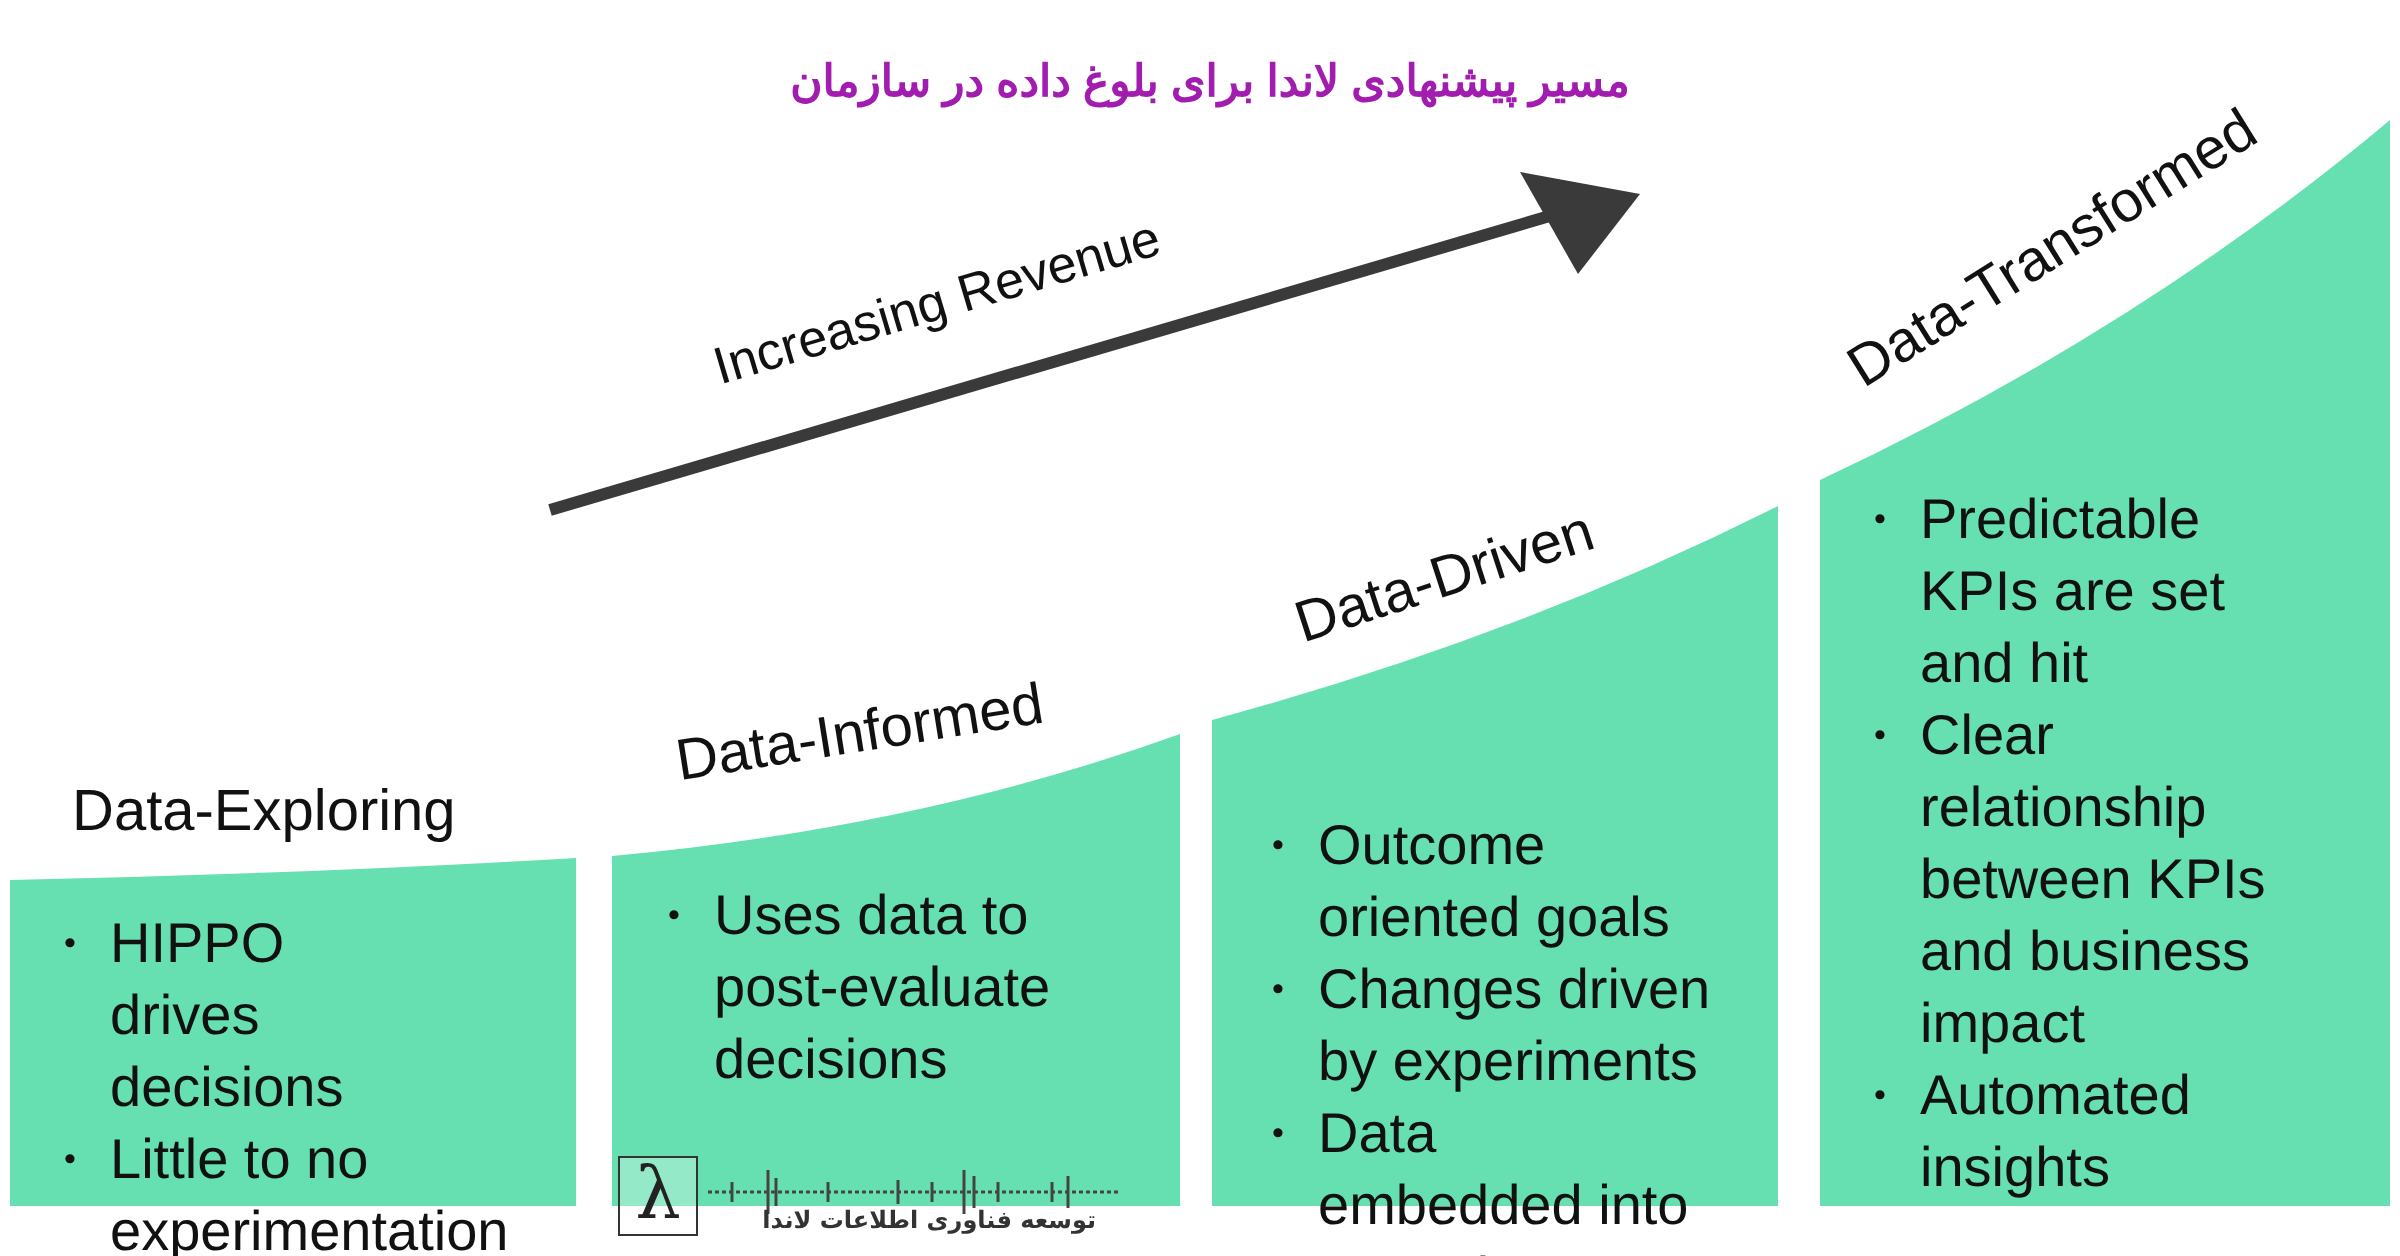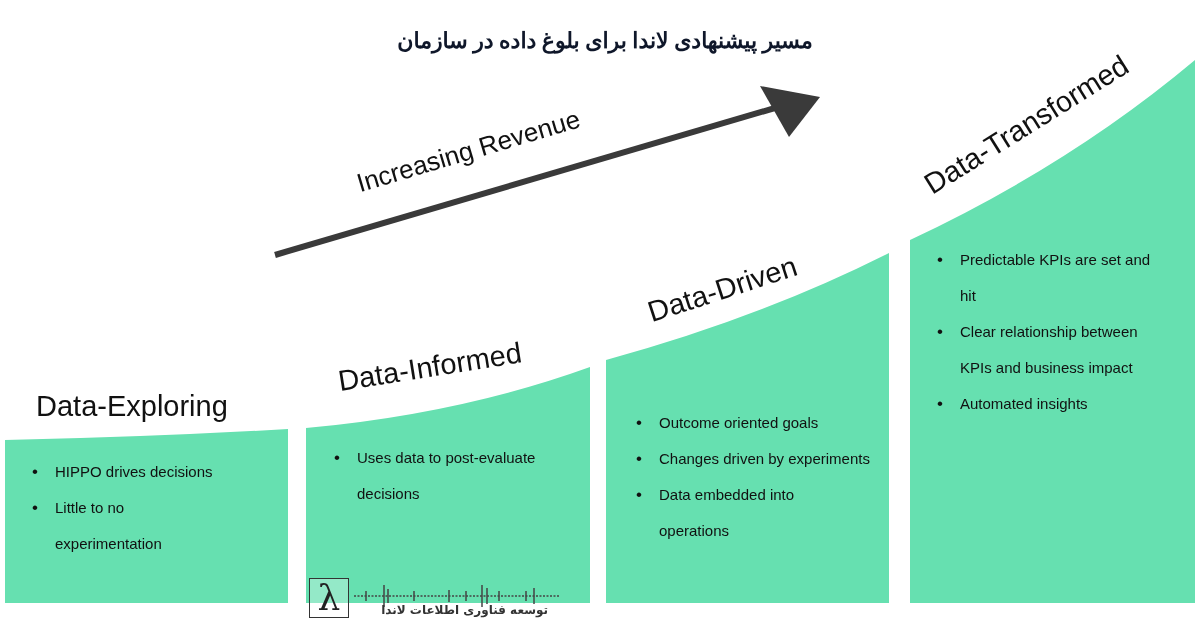--- a/index.html
+++ b/index.html
@@ -1,30 +1,30 @@
 <!DOCTYPE html>
 <html><head>
 <meta charset="utf-8">
 <style>
   html, body { margin: 0; padding: 0; background: #ffffff; }
   body { width: 1200px; height: 628px; position: relative; overflow: hidden; font-family: "DejaVu Sans", sans-serif; color: #111; }
   .title-fa {
     position: absolute; left: 290px; top: 28px; width: 630px;
-    text-align: center; direction: rtl; color: #0f172a;
-    font-family: Liberation Serif, serif; font-weight: bold;
+    text-align: center; direction: rtl; color: #a21caf;
+    font-family: Liberation Sans, sans-serif; font-weight: bold;
     font-size: 22px; line-height: 25px;
   }
   svg.shapes { position: absolute; left: 0; top: 0; }
   .stage-title {
     position: absolute; font-family: "Liberation Sans", sans-serif;
     font-size: 29px; color: #111; white-space: nowrap; transform-origin: left bottom;
   }
   .bullets {
     position: absolute; list-style: none; margin: 0; padding: 0;
-    font-family: "Liberation Sans", sans-serif; font-size: 15px; line-height: 36px; color: #111;
+    font-family: "Liberation Sans", sans-serif; font-size: 28px; line-height: 36px; color: #111;
   }
   .bullets li { position: relative; padding-left: 25px; }
   .bullets li::before { content: "\2022"; position: absolute; left: 2px; top: 0; font-size: 17px; }
   .revenue-label {
     position: absolute; left: 362px; top: 168px; font-family: "Liberation Sans", sans-serif;
     font-size: 26px; white-space: nowrap; transform: rotate(-16.5deg); transform-origin: left bottom;
   }
   .logo { position: absolute; left: 308px; top: 577px; width: 250px; height: 46px; }
   .logo-box { position: absolute; left: 1px; top: 1px; width: 40px; height: 40px; border: 1.5px solid #333; box-sizing: border-box; font-family: "DejaVu Serif", serif; font-size: 36px; line-height: 38px; text-align: center; color: #222; background: rgba(255,255,255,0.3); }
   .logo-text { position: absolute; left: 50px; top: 26px; width: 190px; direction: rtl; text-align: right; font-size: 12px; font-weight: bold; color: #333; }

